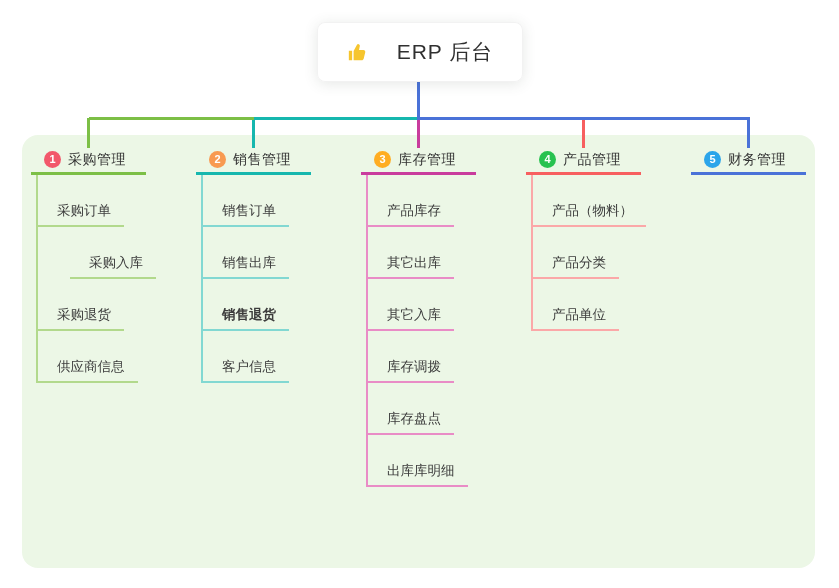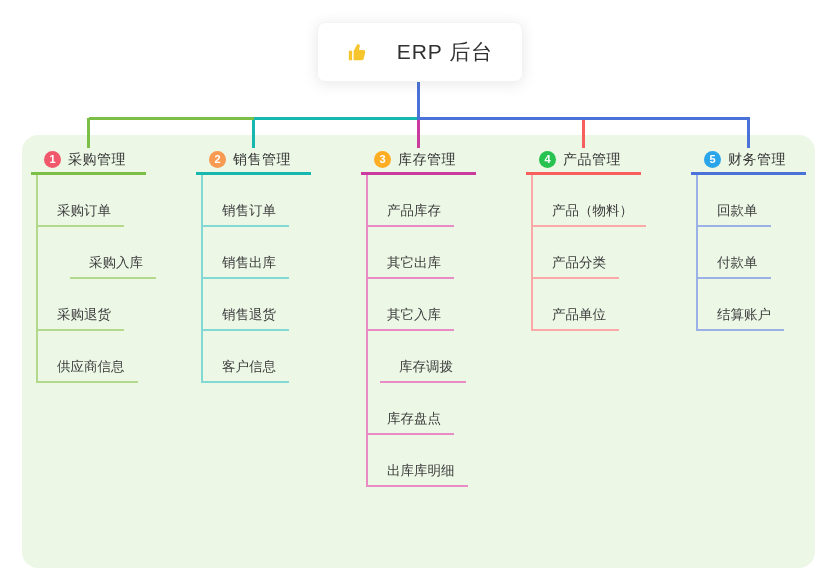--- a/index.html
+++ b/index.html
@@ -104,21 +104,21 @@
       <span class="btxt">销售管理</span>
     </div>
     <div class="children" style="border-left-color: rgb(130, 216, 210);">
           <div class="crow">
             <span class="u" style="border-bottom-color: rgb(130, 216, 210);">销售订单</span>
           </div>
           <div class="crow">
             <span class="u" style="border-bottom-color: rgb(130, 216, 210);">销售出库</span>
           </div>
           <div class="crow">
-            <span class="u" style="border-bottom-color: rgb(130, 216, 210);">销售退货</span>
+            <span class="u" style="border-bottom-color: rgb(130, 216, 210); font-weight: bold;">销售退货</span>
           </div>
           <div class="crow">
             <span class="u" style="border-bottom-color: rgb(130, 216, 210);">客户信息</span>
           </div>
         </div>
   </div>
 
   <div class="branch" style="left: 361px;">
     <div class="branch-title" style="border-bottom-color: rgb(201, 60, 157);">
       <span class="badge" style="background: rgb(255, 173, 34);">3</span>
@@ -128,21 +128,21 @@
           <div class="crow">
             <span class="u" style="border-bottom-color: rgb(233, 140, 198);">产品库存</span>
           </div>
           <div class="crow">
             <span class="u" style="border-bottom-color: rgb(233, 140, 198);">其它出库</span>
           </div>
           <div class="crow">
             <span class="u" style="border-bottom-color: rgb(233, 140, 198);">其它入库</span>
           </div>
           <div class="crow">
-            <span class="u" style="border-bottom-color: rgb(233, 140, 198); margin-left: 12px;">库存调拨</span>
+            <span class="u" style="border-bottom-color: rgb(233, 140, 198);">库存调拨</span>
           </div>
           <div class="crow">
             <span class="u" style="border-bottom-color: rgb(233, 140, 198);">库存盘点</span>
           </div>
           <div class="crow">
             <span class="u" style="border-bottom-color: rgb(233, 140, 198);">出库库明细</span>
           </div>
         </div>
   </div>
 
@@ -162,26 +162,15 @@
             <span class="u" style="border-bottom-color: rgb(251, 168, 168);">产品单位</span>
           </div>
         </div>
   </div>
 
   <div class="branch" style="left: 691px;">
     <div class="branch-title" style="border-bottom-color: rgb(74, 114, 216);">
       <span class="badge" style="background: rgb(43, 165, 234);">5</span>
       <span class="btxt">财务管理</span>
     </div>
-    <div class="children" style="border-left-color: rgb(156, 176, 232);">
-          <div class="crow">
-            <span class="u" style="border-bottom-color: rgb(156, 176, 232);">回款单</span>
-          </div>
-          <div class="crow">
-            <span class="u" style="border-bottom-color: rgb(156, 176, 232);">付款单</span>
-          </div>
-          <div class="crow">
-            <span class="u" style="border-bottom-color: rgb(156, 176, 232);">结算账户</span>
-          </div>
-        </div>
   </div>
 </div>
 </div>
 
 </body></html>

